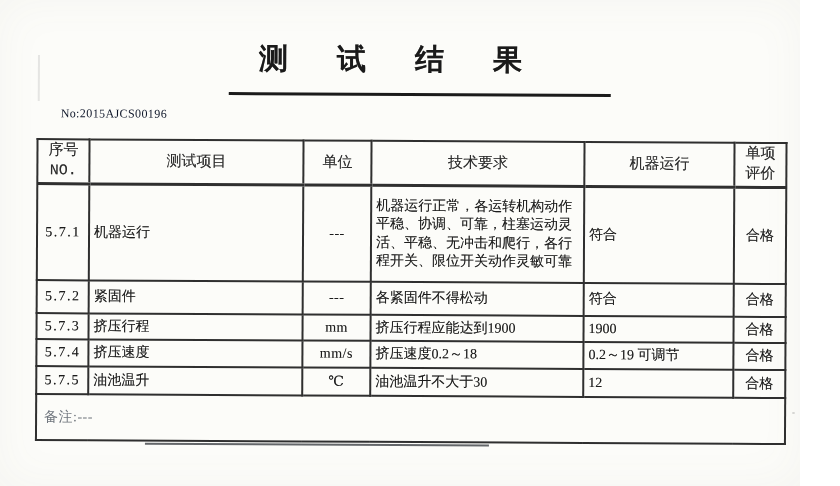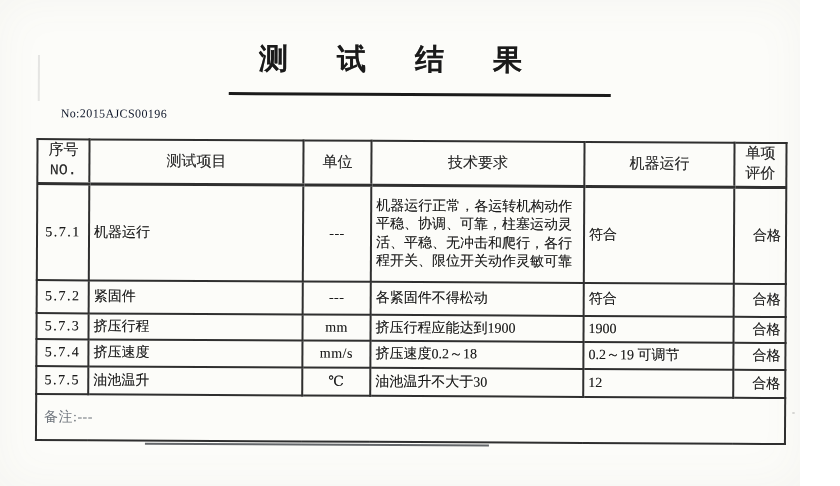--- a/index.html
+++ b/index.html
@@ -58,21 +58,21 @@
   }
   .prewrap{white-space:pre-line;font-family:Liberation Mono, monospace;}
   td.c-no{
     text-align:center;color:#8d939b;font-size:13.5px;letter-spacing:1.5px;
     text-shadow:none;
   }
   td.c-item{padding-left:6px;}
   td.c-unit{text-align:center;letter-spacing:0.5px;}
   td.c-req{padding:2px 5px;line-height:1.36;color:#181818;}
   td.c-res{padding-left:6px;border-radius:9px;}
-  td.c-eval{text-align:right;margin-top:40px;}
+  td.c-eval{text-align:center;margin-top:40px;}
   tr.remark-row td{
     color:#6f757d;padding-left:7px;vertical-align:middle;font-size:14px;
     letter-spacing:0.5px;text-shadow:none;
   }
 
   
   .bleed-line{
     position:absolute;left:146px;top:444px;width:344px;height:2px;
     background:#3c4045;opacity:0.8;
   }

